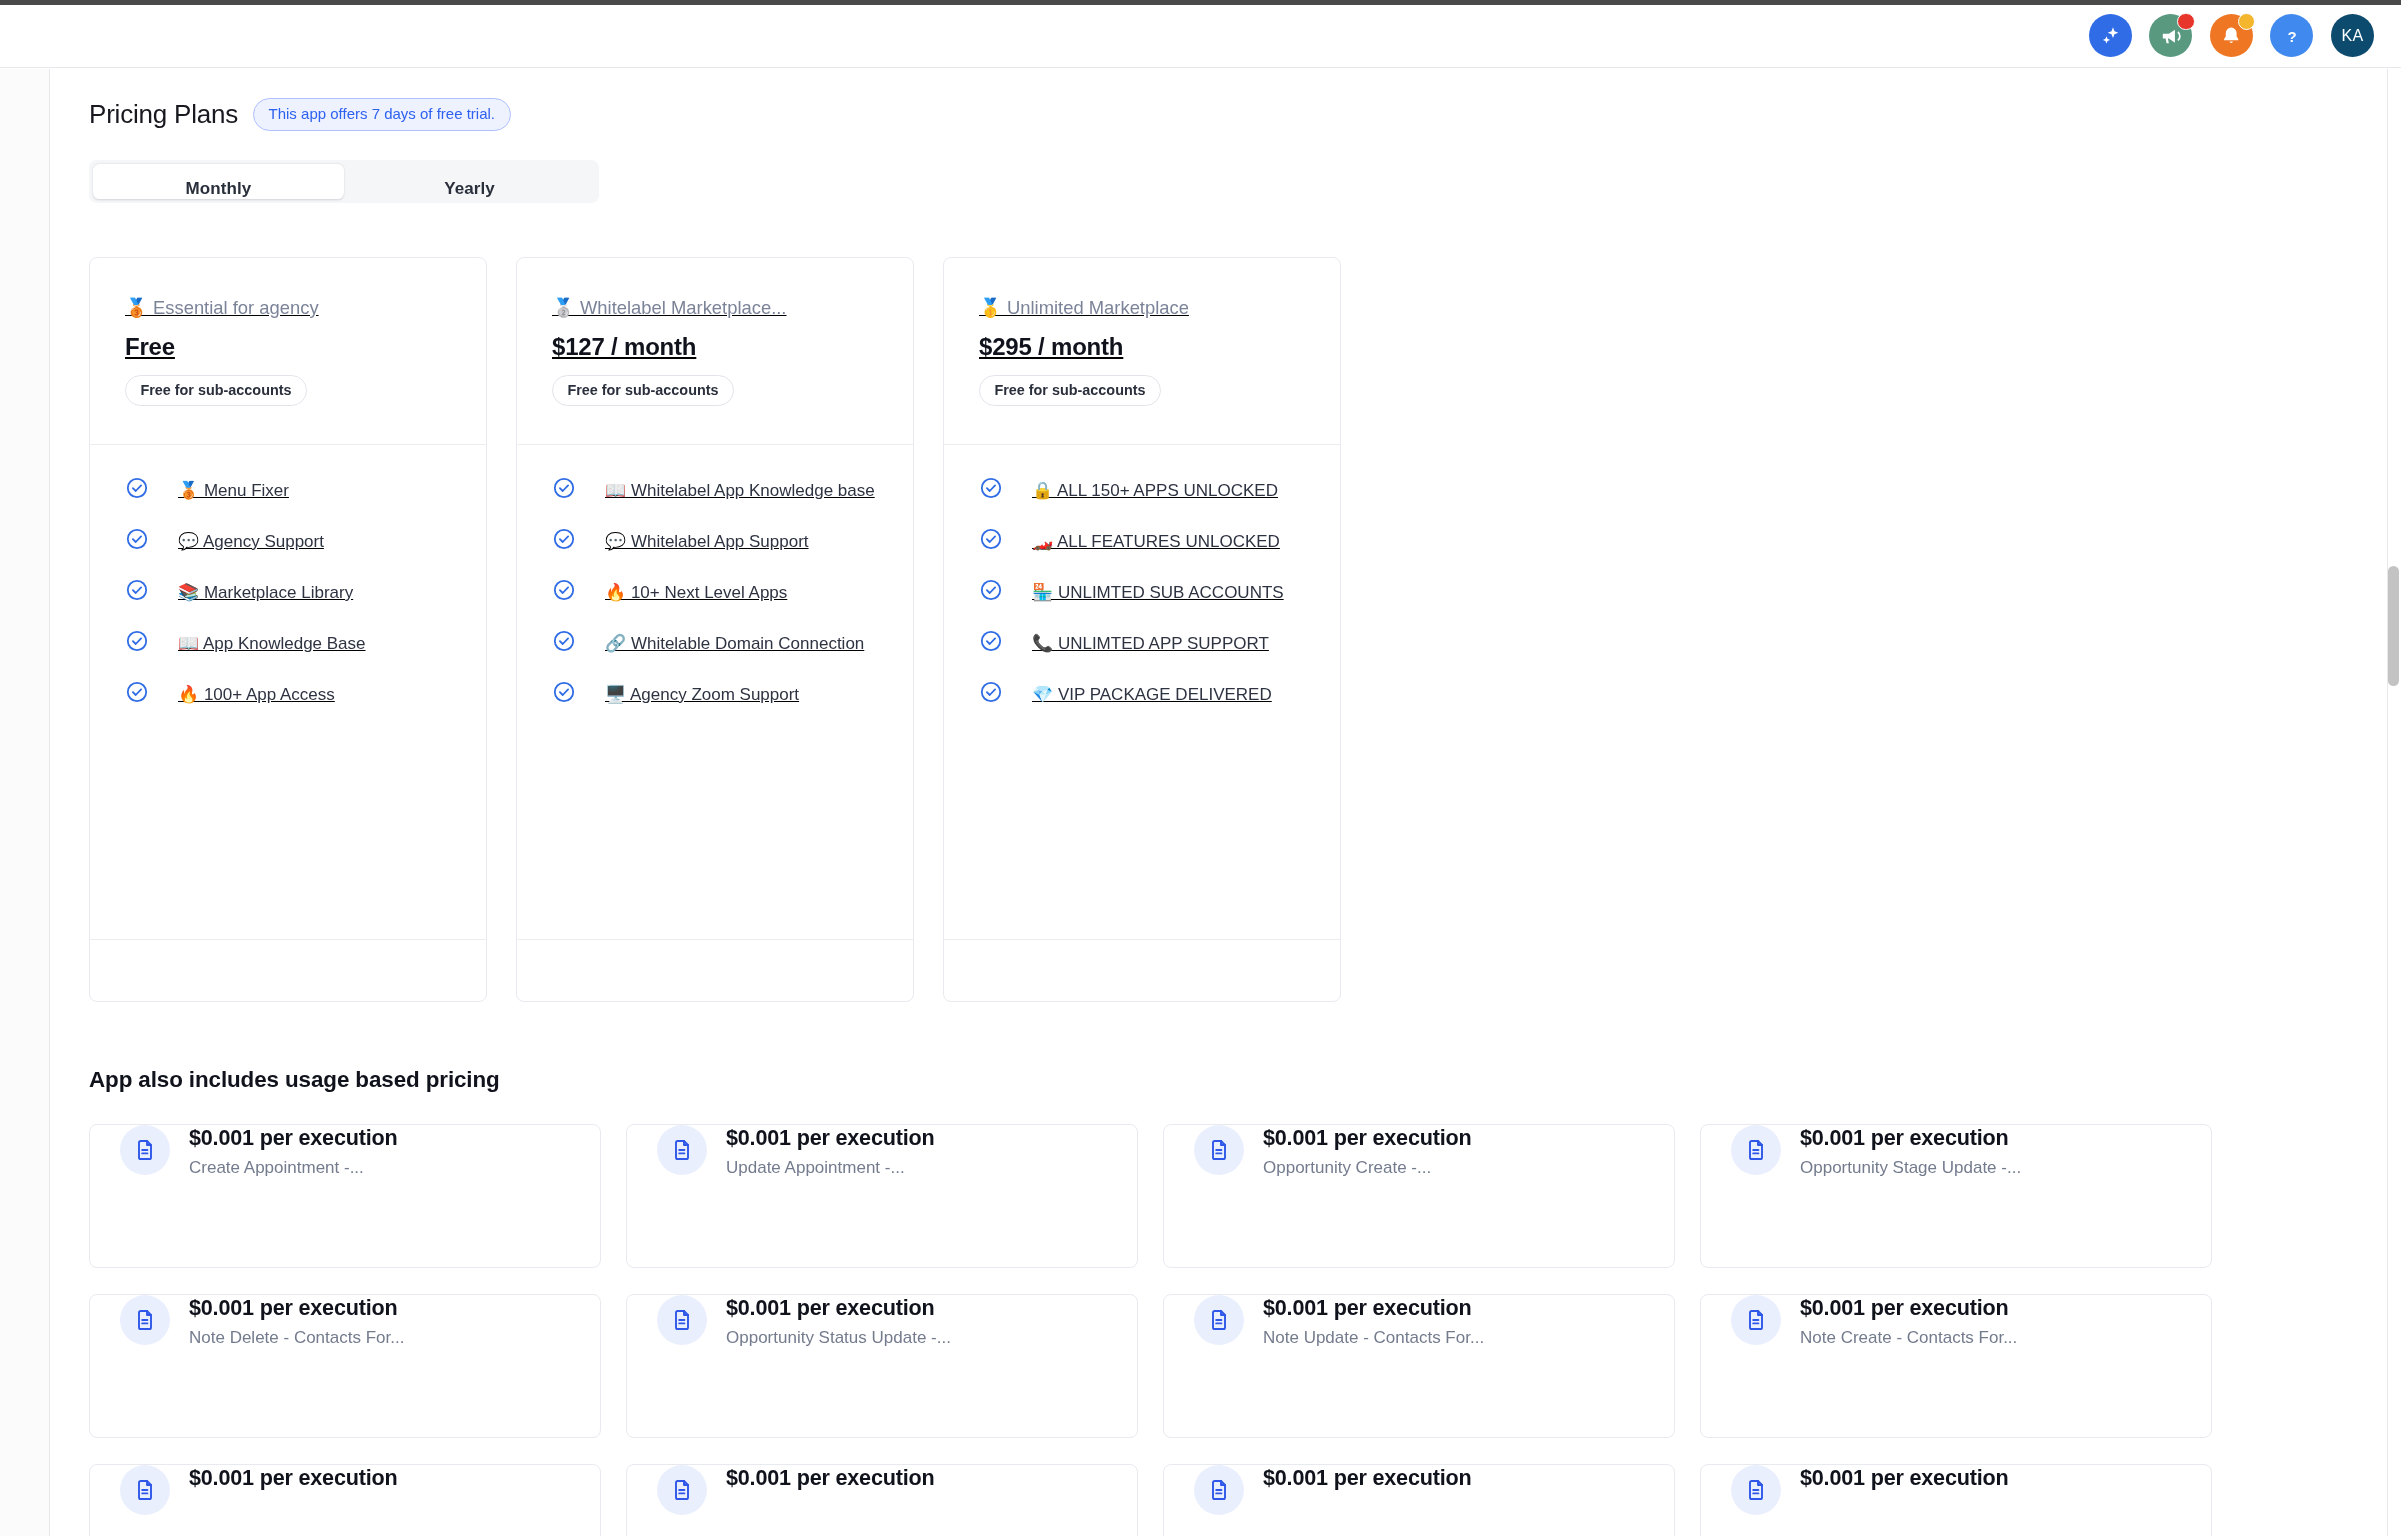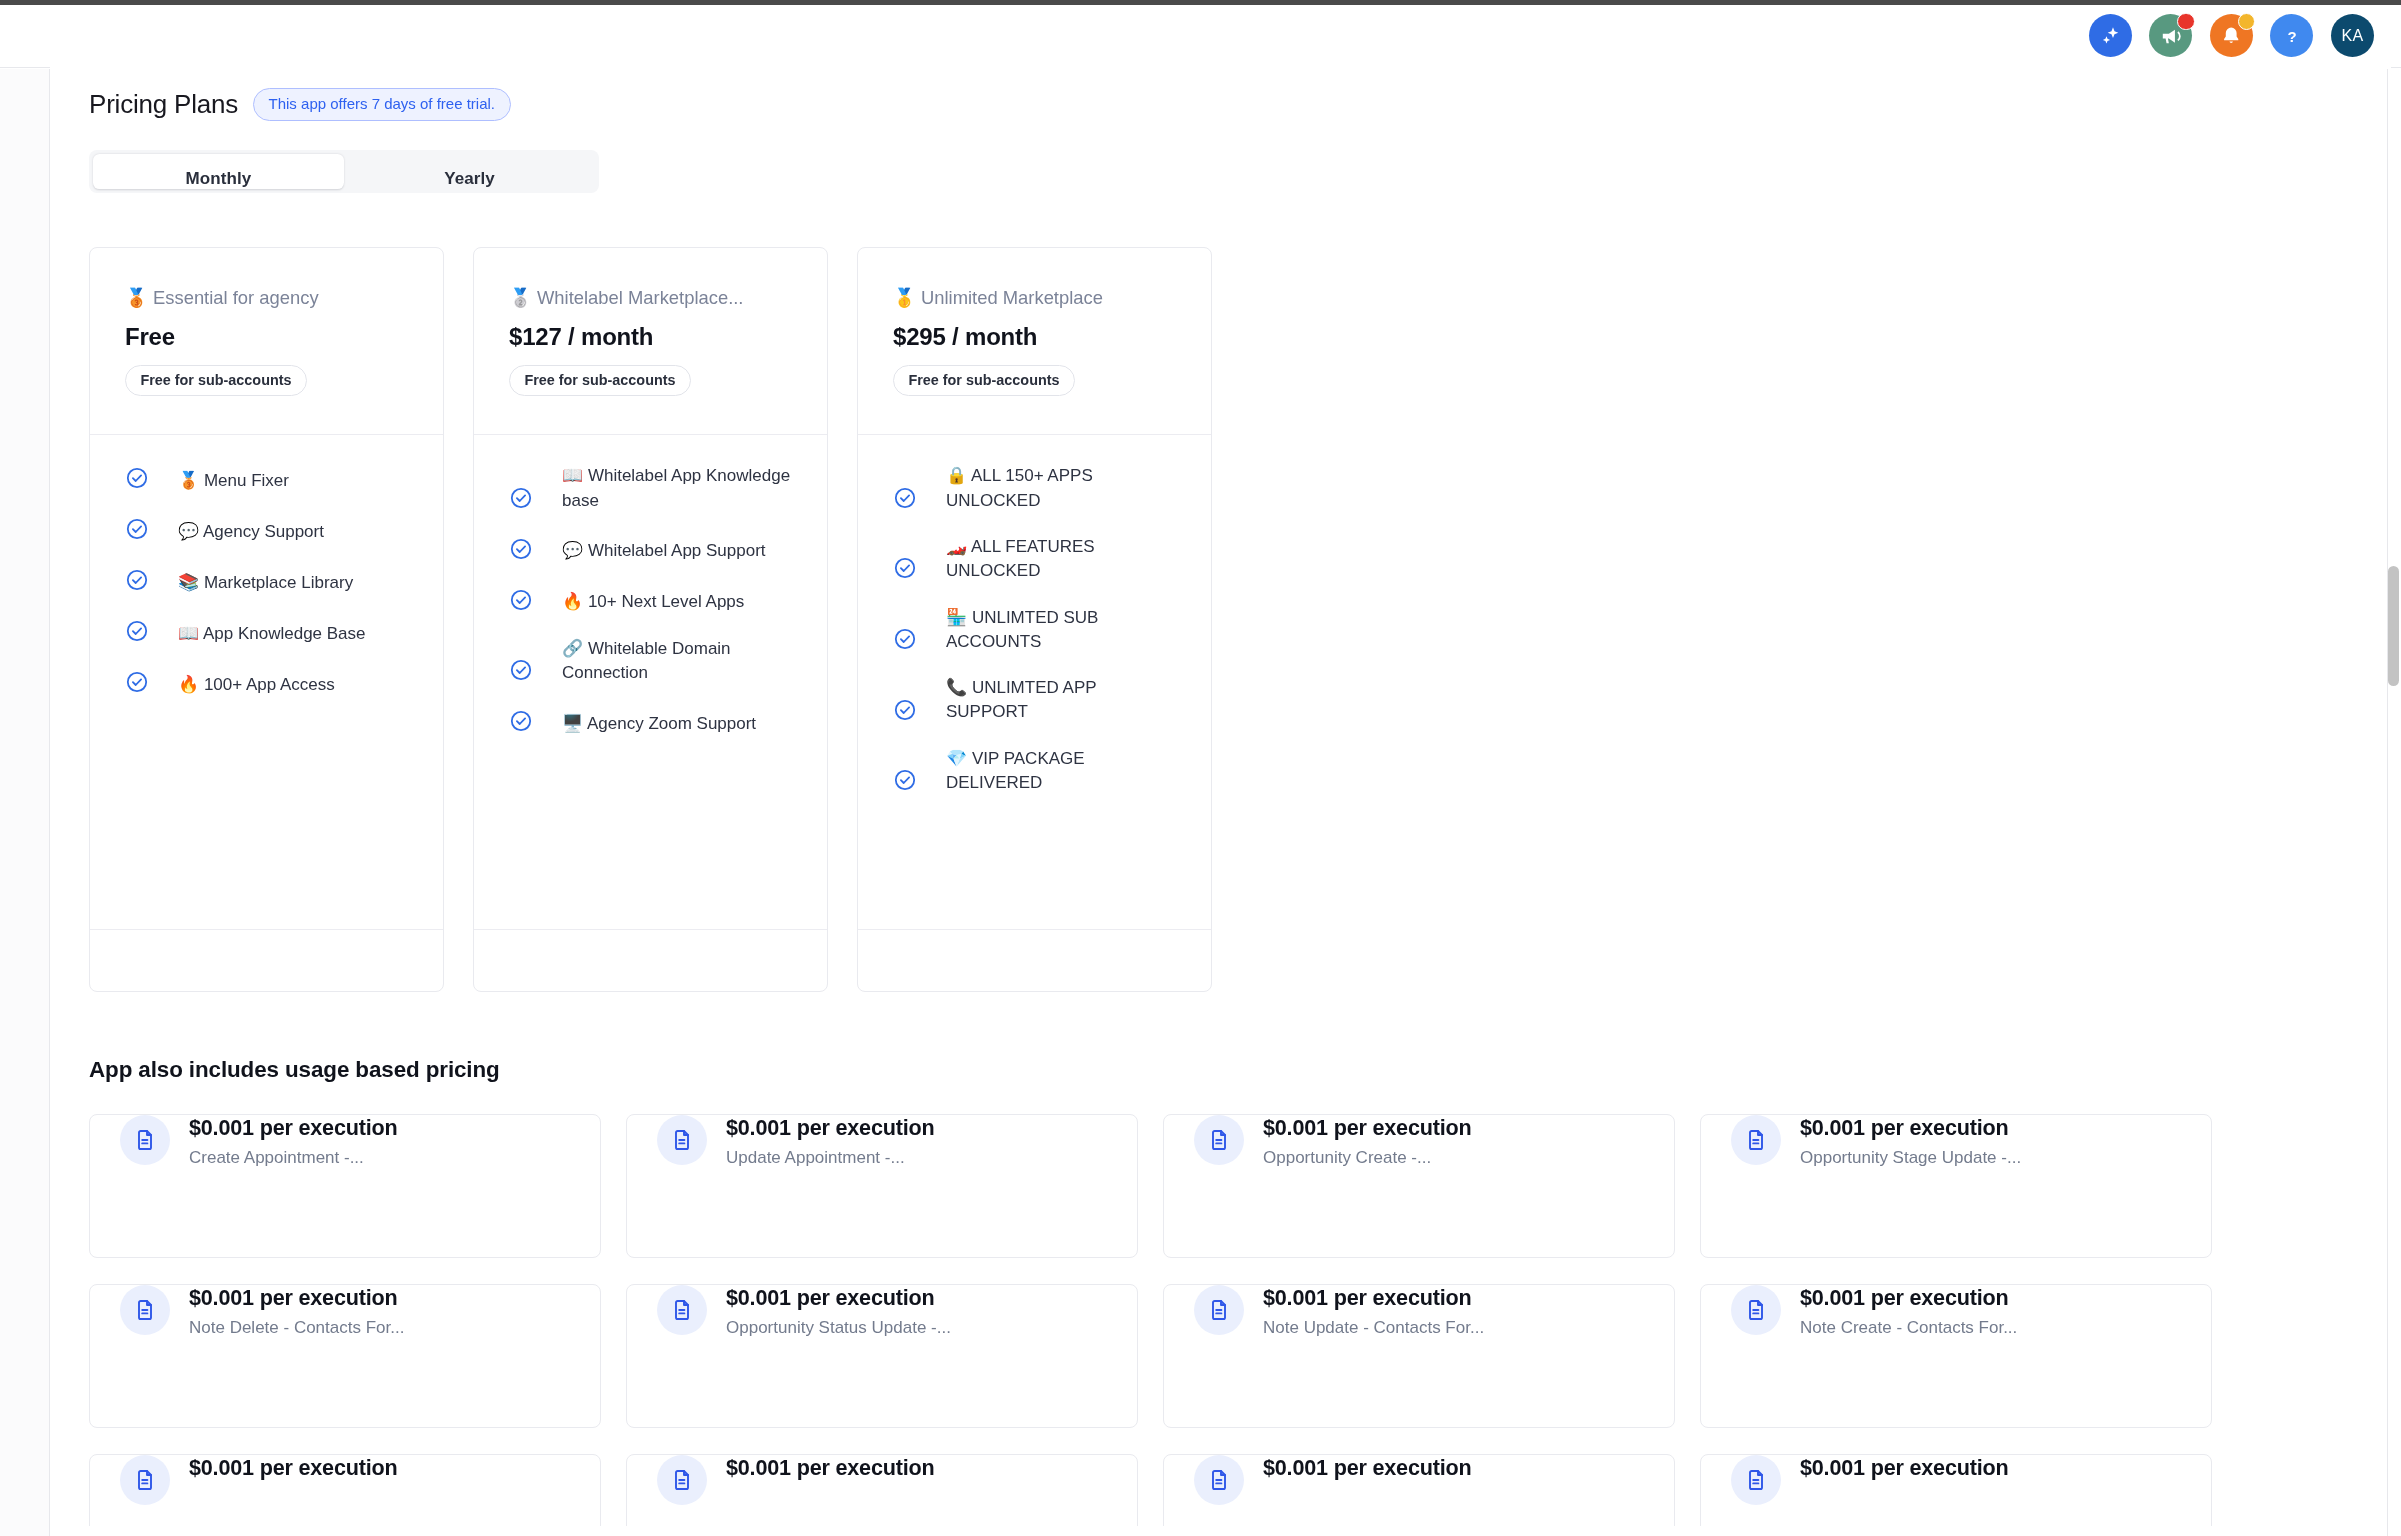--- a/index.html
+++ b/index.html
@@ -56,21 +56,21 @@
   
   .left-rail {
     position: absolute; top: 69px; left: 0;
     width: 50px; height: 1467px;
     background: #fbfbfc;
     border-right: 0.8px solid #e7e8ec;
   }
 
   
   .main {
-    position: absolute; top: 59px; left: 50px;
+    position: absolute; top: 69px; left: 50px;
     width: 2341px; height: 1467px;
     background: #ffffff;
     overflow: hidden;
   }
   .content { padding: 29px 0 0 39px; }
 
   
   .title-row { display: flex; align-items: center; gap: 14.4px; }
   .page-title {
     font-size: 26px; font-weight: 400; color: #18181f;
@@ -107,27 +107,28 @@
     letter-spacing: 0.1px;
   }
   .seg.active {
     background: #ffffff;
     box-shadow: 0 0.8px 2.4px rgba(16,24,40,.10), 0 0.8px 1.6px rgba(16,24,40,.06);
   }
 
   
   .plans { display: flex; gap: 29px; margin-top: 54px; }
   .plan-card {
-    width: 355px;
+    width: 398px;
     height: 745px;
     border: 0.8px solid #e9eaef;
     border-radius: 8px;
     background: #ffffff;
     display: flex; flex-direction: column;
     overflow: hidden;
+    text-decoration: underline;
   }
   .plan-head { padding: 38px 35px 0 35px; height: 186px; }
   .plan-name {
     font-size: 18.4px; color: #7b8398; font-weight: 400;
     white-space: nowrap; overflow: hidden; text-overflow: ellipsis;
     line-height: 1.3;
   }
   .plan-price {
     font-size: 24px; font-weight: 700; color: #10131c;
     margin-top: 13.6px; letter-spacing: -0.2px;

